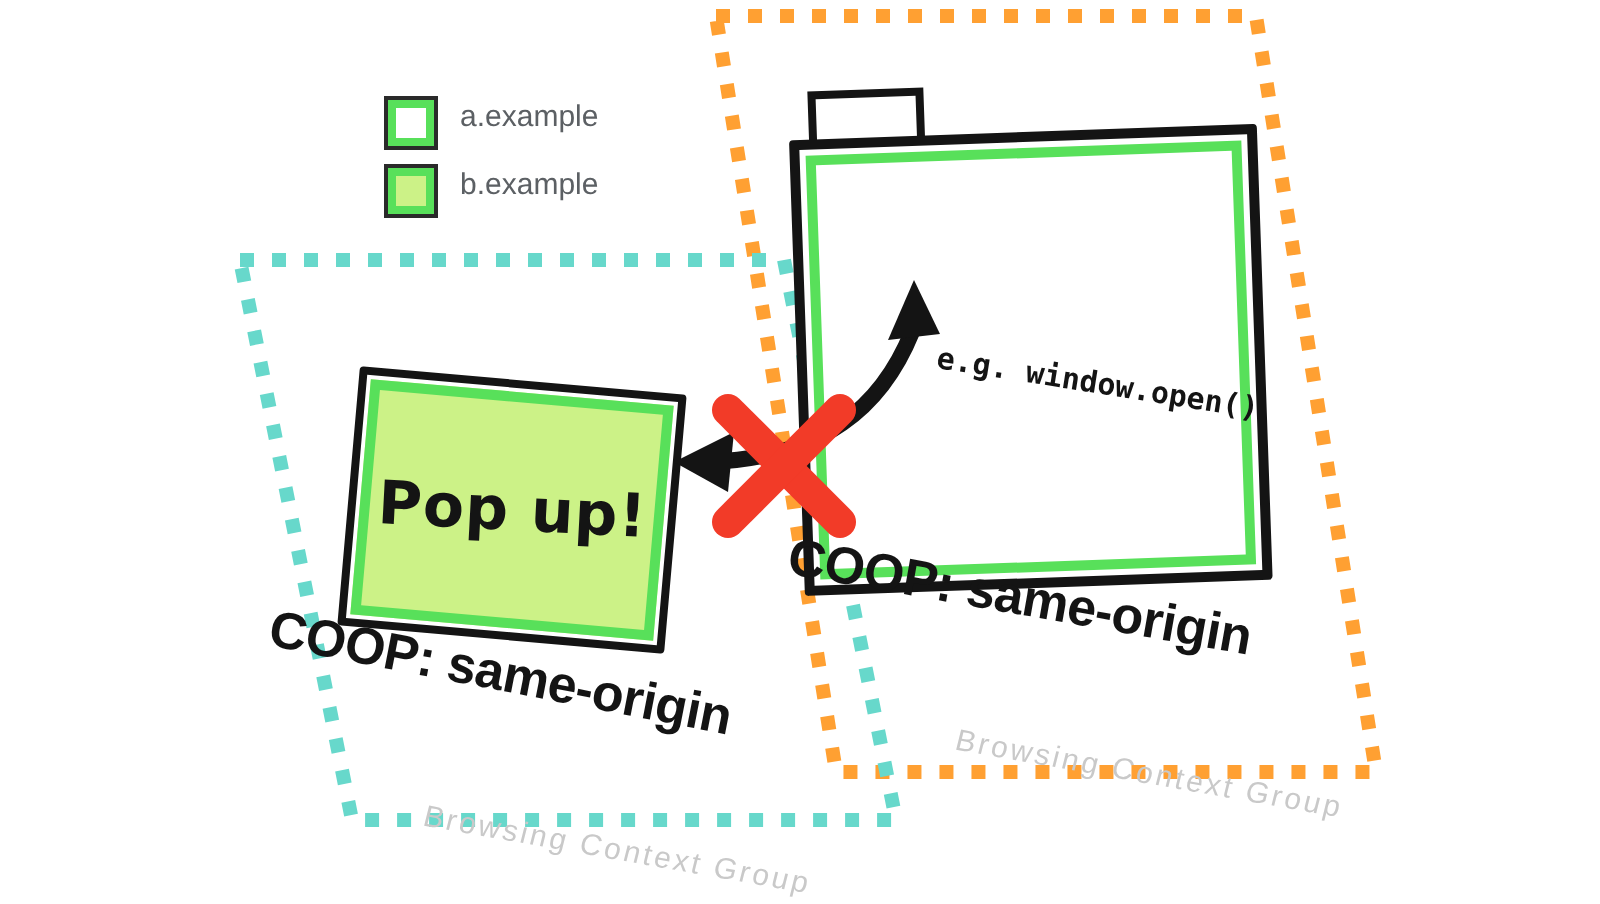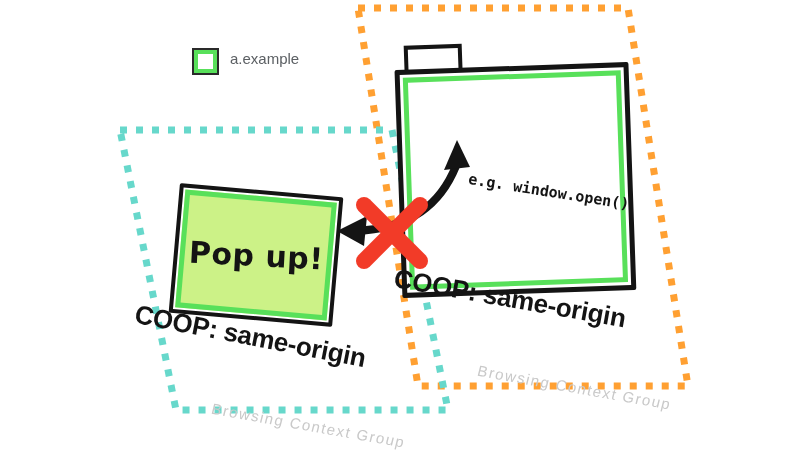--- a/index.html
+++ b/index.html
@@ -122,15 +122,19 @@
   </svg>
 
   <div class="coop-label opener-coop">COOP: same-origin</div>
   <div class="coop-label popup-coop">COOP: same-origin</div>
 
   <div class="legend">
     <div class="legend-row">
       <span class="swatch swatch-a"></span>
       <span class="legend-label">a.example</span>
     </div>
+    <div class="legend-row">
+      <span class="swatch swatch-b"></span>
+      <span class="legend-label">b.example</span>
+    </div>
   </div>
 
 </div>
 
 </body></html>

